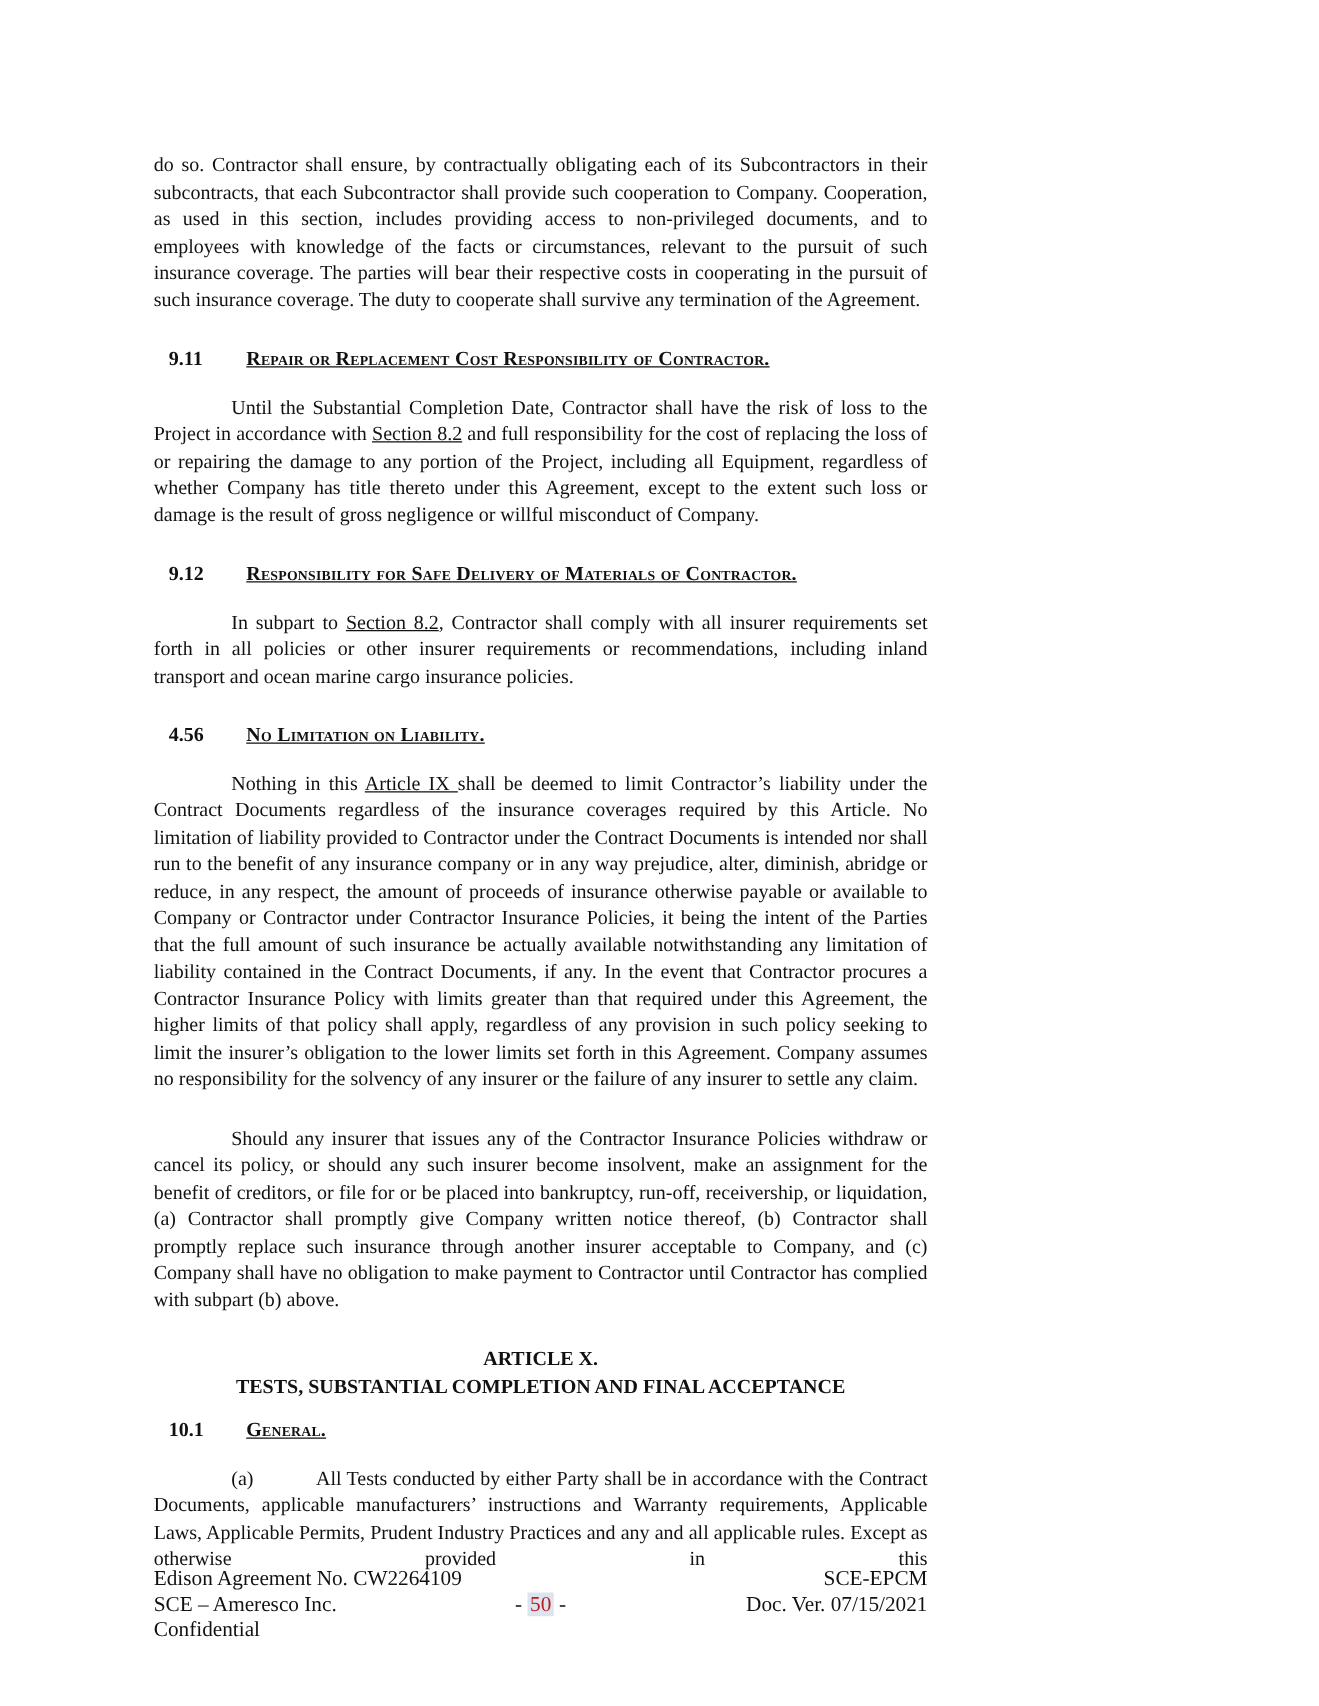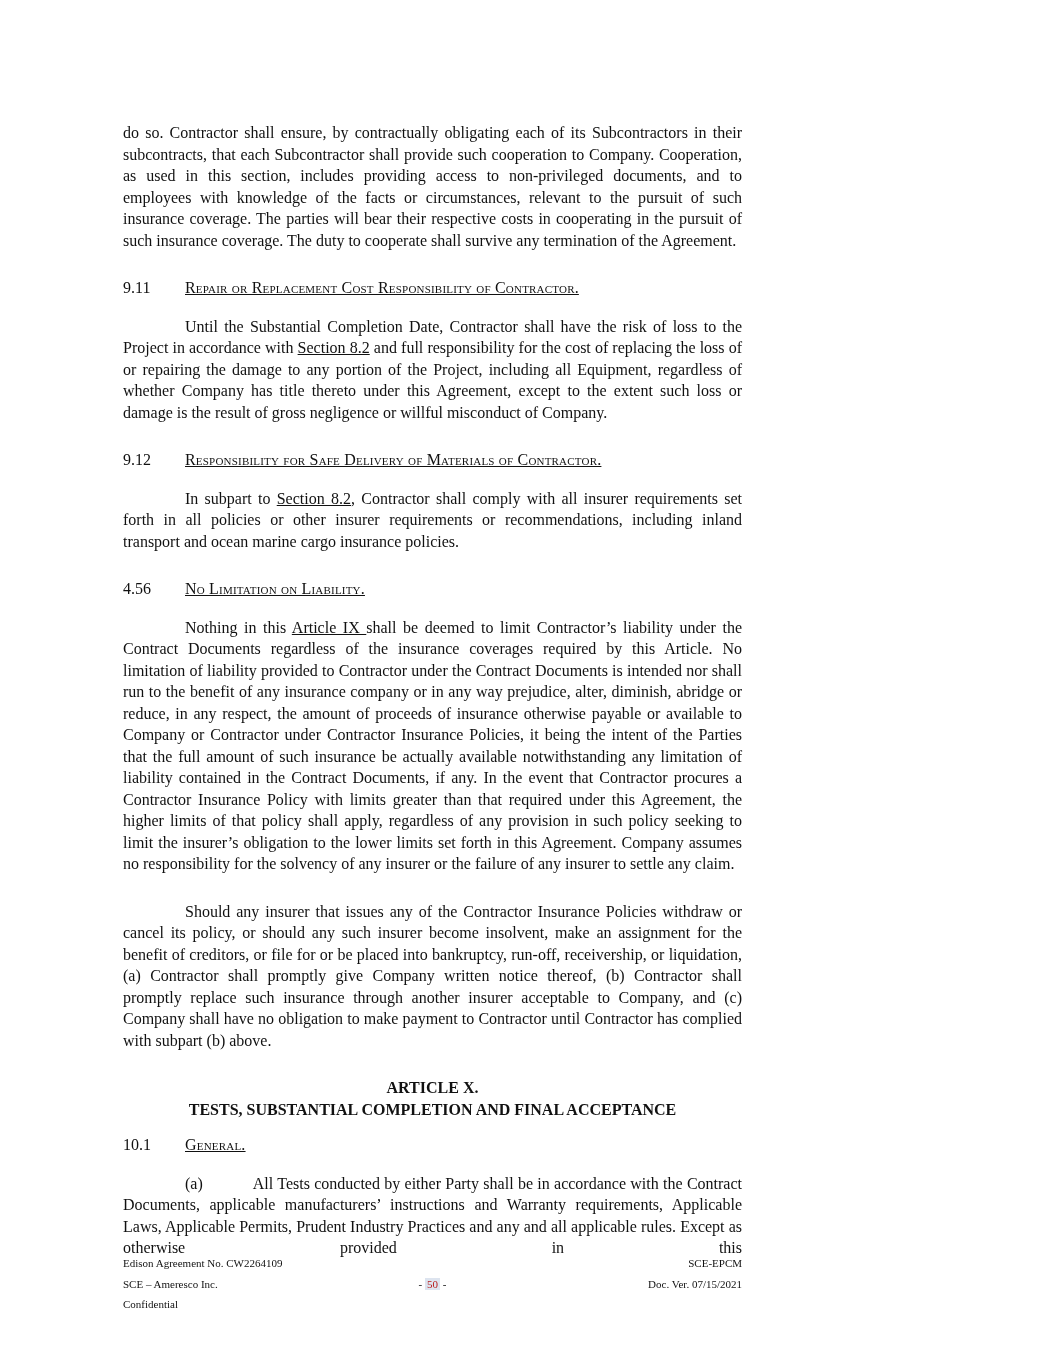--- a/index.html
+++ b/index.html
@@ -28,22 +28,23 @@
   .para.no-indent {
     text-indent: 0;
   }
   .para.justify-last {
     text-align-last: justify;
   }
   .uline {
     text-decoration: underline;
   }
   .sec-heading {
-    margin: 0 0 17px 0;
+    margin: 0 0 17px 12px;
     white-space: nowrap;
+    font-weight: bold;
   }
   .sec-num {
     display: inline-block;
     width: 62px;
   }
   .sec-title {
     font-variant: small-caps;
     text-decoration: underline;
     letter-spacing: 0.2px;
   }
@@ -56,21 +57,21 @@
     display: inline-block;
     width: 50px;
   }
   .footer {
     position: absolute;
     left: 123px;
     right: 120px;
     top: 1253px;
     display: grid;
     grid-template-columns: 1fr auto 1fr;
-    font-size: 11px;
+    font-size: 17px;
     line-height: 20.5px;
   }
   .f-left { text-align: left; }
   .f-center { text-align: center; padding-top: 20.5px; }
   .f-right { text-align: right; }
   .pagefield {
     background: #dde4ef;
     color: #b91c1c;
     padding: 0 2px;
   }

